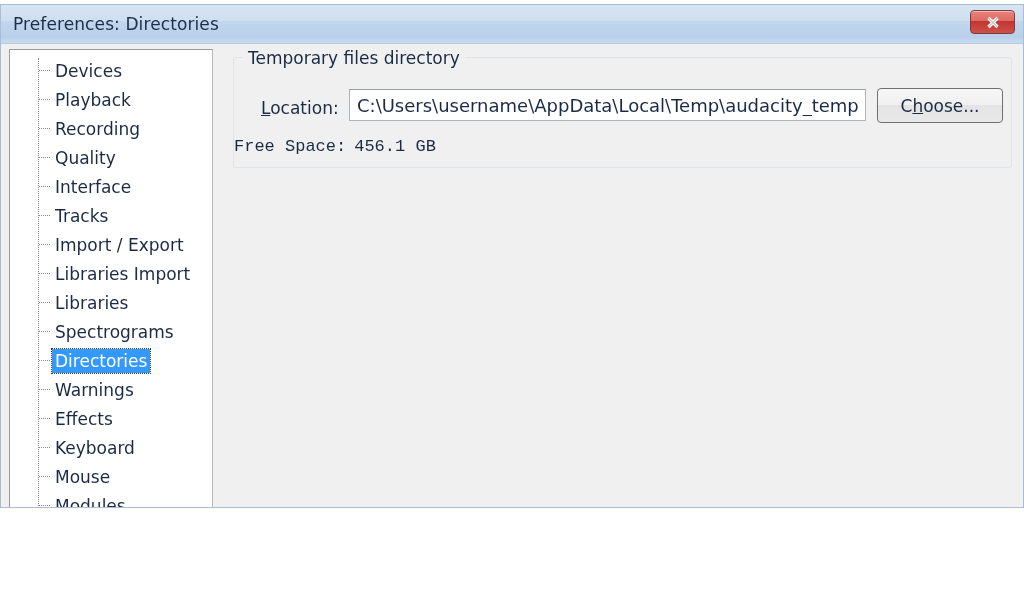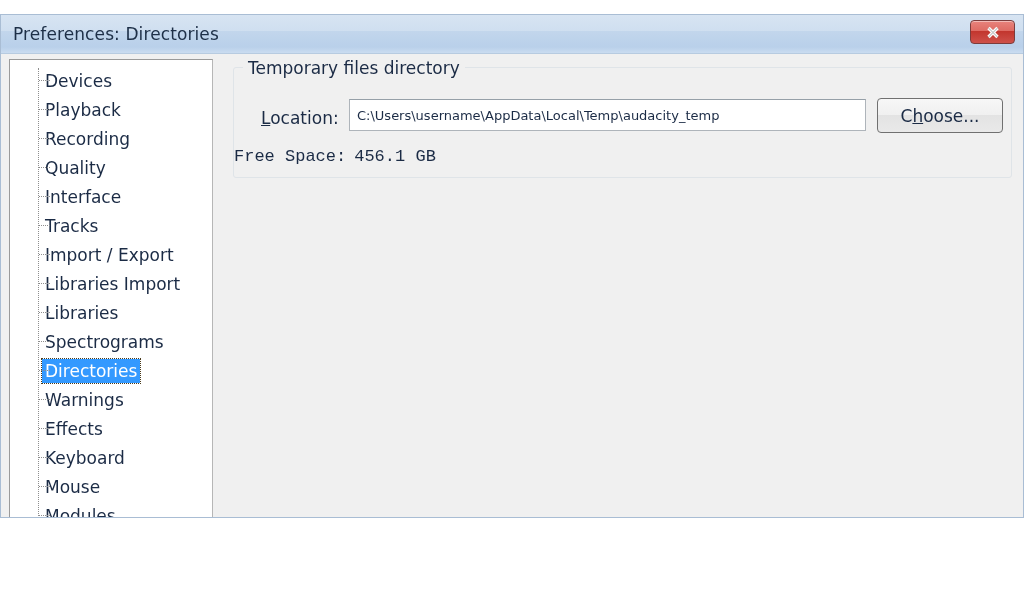--- a/index.html
+++ b/index.html
@@ -9,21 +9,21 @@
   body {
     width: 1024px;
     height: 615px;
     overflow: hidden;
     font-family: "DejaVu Sans", "Liberation Sans", sans-serif;
     background: #ffffff;
   }
 
   #dialog {
     position: absolute;
-    left: 0; top: 14px;
+    left: 0; top: 4px;
     width: 1024px;
     height: 504px;
     box-sizing: border-box;
     border: 1px solid #a9bdd4;
     background: #f0f0f0;
     overflow: hidden;
   }
 
   
   #titlebar {
@@ -95,21 +95,21 @@
     left: 28px;
     top: 8px;
     width: 1px;
     height: 478px;
     border-left: 1px dotted #8e8e8e;
   }
   .tree-item {
     position: relative;
     height: 29px;
     line-height: 29px;
-    padding-left: 32px;
+    padding-left: 42px;
     font-size: 17px;
     color: #1b2b45;
     white-space: nowrap;
     cursor: default;
   }
   
   .tree-item::before {
     content: "";
     position: absolute;
     left: 29px;
@@ -168,21 +168,21 @@
     position: absolute;
     left: 348px;
     top: 84px;
     width: 517px;
     height: 32px;
     box-sizing: border-box;
     border: 1px solid #aeb4ba;
     border-top-color: #96a0a8;
     background: #ffffff;
     font-family: "DejaVu Sans", "Liberation Sans", sans-serif;
-    font-size: 13px;
+    font-size: 18px;
     color: #1b2b45;
     padding: 0 7px;
     outline: none;
   }
 
   #choose-button {
     position: absolute;
     left: 876px;
     top: 83px;
     width: 126px;

